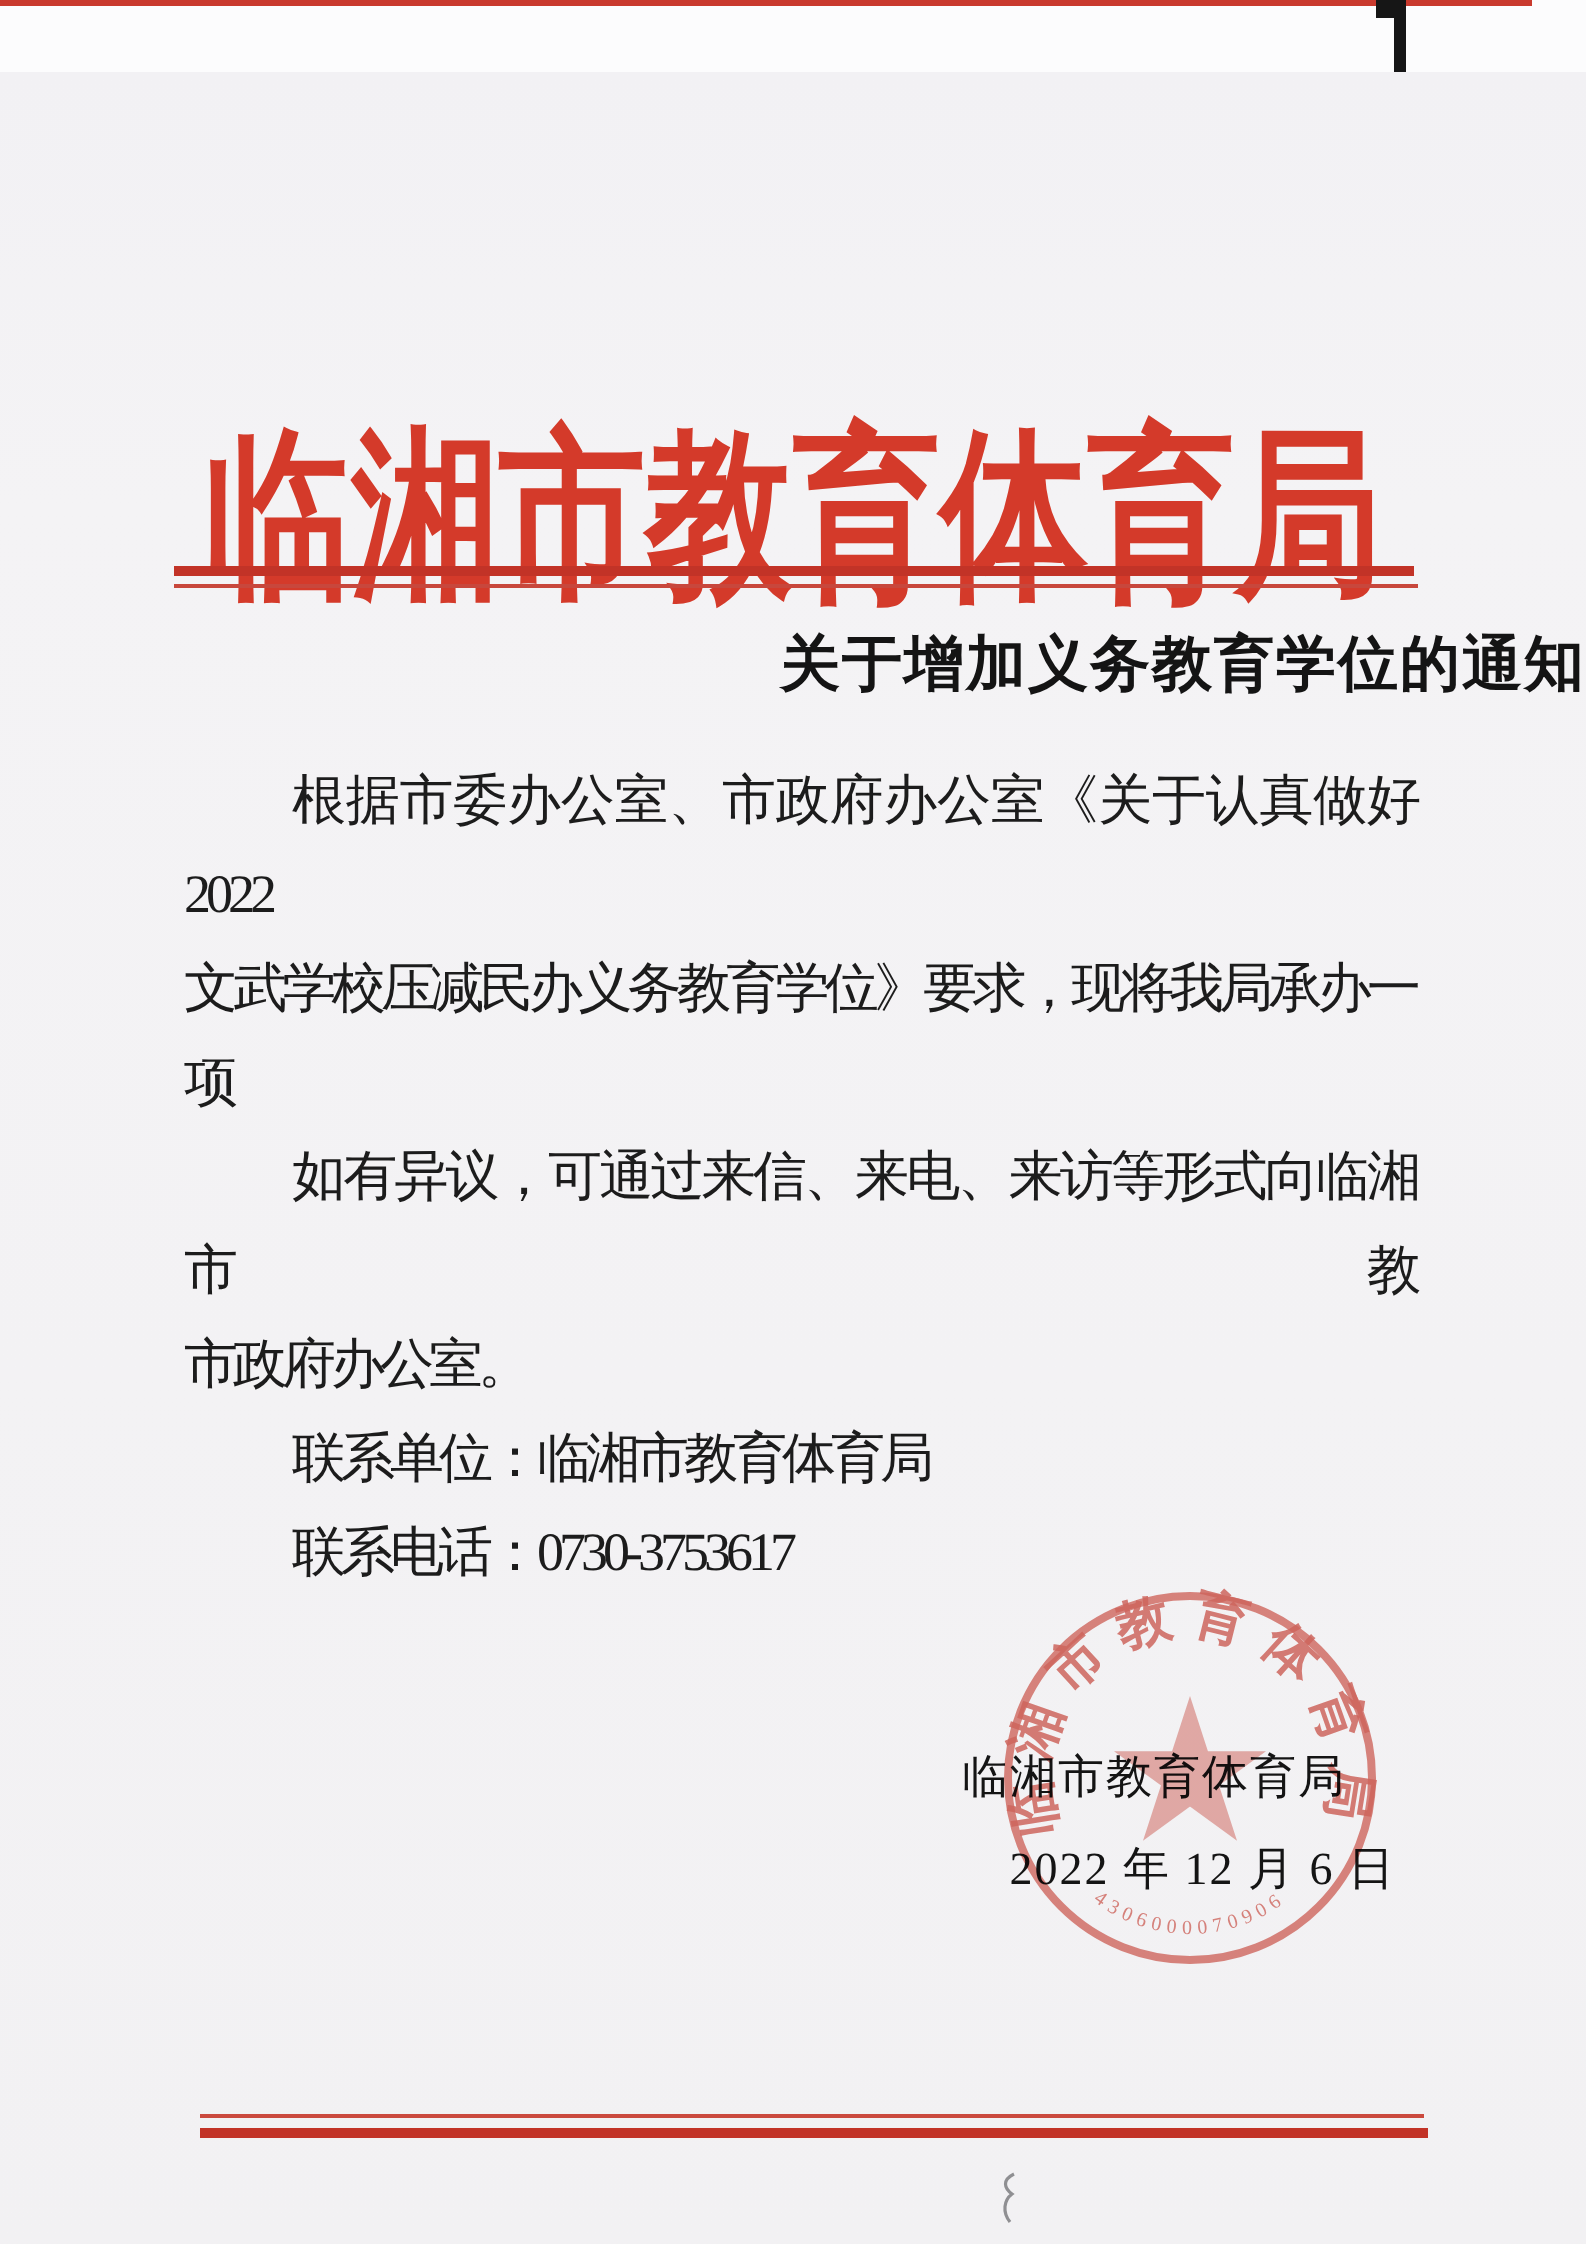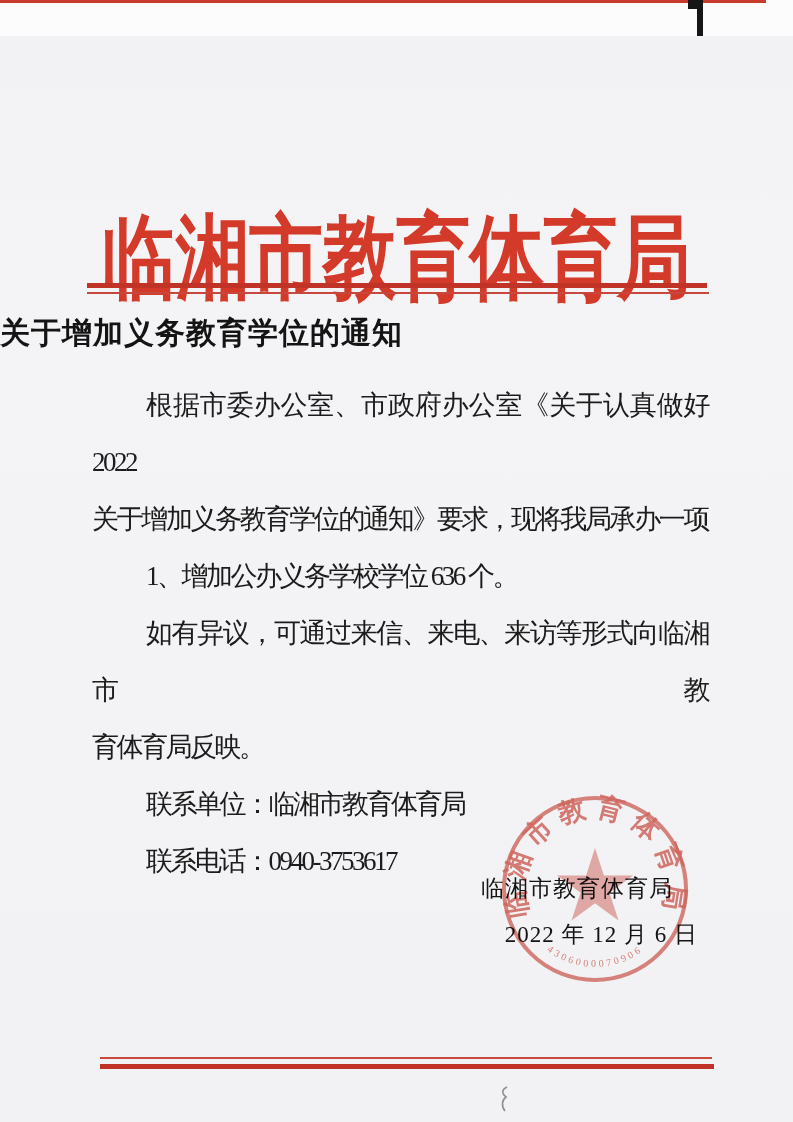--- a/index.html
+++ b/index.html
@@ -32,28 +32,28 @@
   .letterhead{
     position:absolute;top:176px;left:0;width:100%;margin:0;text-align:center;
     font-size:92px;line-height:92px;font-weight:bold;color:var(--header-red);
     transform:scaleX(0.80);transform-origin:50% 50%;letter-spacing:0;white-space:nowrap;
   }
   .rule-top-thick{position:absolute;top:247px;left:87px;width:620px;height:5px;background:var(--rule-red);}
   .rule-top-thin{position:absolute;top:256px;left:87px;width:622px;height:2px;background:#c8473c;}
 
   
   .doc-title{
-    position:absolute;top:279px;left:0;width:100%;margin:0;text-align:left;
+    position:absolute;top:279px;left:0;width:100%;margin:0;text-align:right;
     font-size:30px;line-height:36px;font-weight:bold;color:#141414;letter-spacing:1px;
   }
 
   
   .body-lines{position:absolute;top:341px;left:92px;width:616px;color:var(--text);}
   .line{
-    font-size:27px;line-height:57px;letter-spacing:-2.5px;
+    font-size:27px;line-height:47px;letter-spacing:-2.5px;
     white-space:nowrap;text-align:left;
   }
   .line.indent{text-indent:2em;}
   .line.full{white-space:normal;text-align:justify;text-align-last:justify;}
 
   
   .sig-org{
     position:absolute;top:838px;left:0;width:673px;text-align:right;
     font-size:23px;line-height:30px;color:#141414;letter-spacing:1px;white-space:nowrap;
   }
@@ -91,26 +91,25 @@
 
     <h1 class="letterhead">临湘市教育体育局</h1>
 
     <div class="rule-top-thick"></div>
     <div class="rule-top-thin"></div>
 
     <h2 class="doc-title">关于增加义务教育学位的通知</h2>
 
     <div class="body-lines" id="body-lines">
         <div class="line indent full">根据市委办公室、市政府办公室《关于认真做好 2022</div>
-        <div class="line full">关于增加义务教育学位的通知》要求，现将我局承办一项</div>
-        <div class="line indent">1、增加公办义务学校学位 636 个。</div>
+        <div class="line full">文武学校压减民办义务教育学位》要求，现将我局承办一项</div>
         <div class="line indent full">如有异议，可通过来信、来电、来访等形式向临湘市教</div>
-        <div class="line">育体育局反映。</div>
+        <div class="line">市政府办公室。</div>
         <div class="line indent">联系单位：临湘市教育体育局</div>
-        <div class="line indent">联系电话：0940-3753617</div>
+        <div class="line indent">联系电话：0730-3753617</div>
       </div>
 
     <div class="sig-org">临湘市教育体育局</div>
 
     <div class="sig-date">2022 年 12 月 6 日</div>
 
     <svg class="seal" viewBox="0 0 196 196">
       <circle cx="98" cy="98" r="91" fill="none" stroke="#d25045" stroke-width="4" opacity="0.8"></circle>
       <path d="M98,57 L121.5,129.4 L60,84.6 L136,84.6 L74.5,129.4 Z" fill="#d4584c" opacity="0.55" fill-rule="nonzero"></path>
       <defs>

